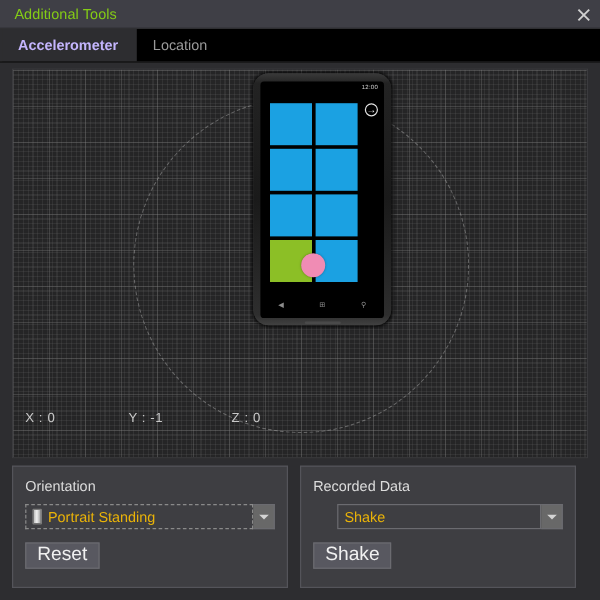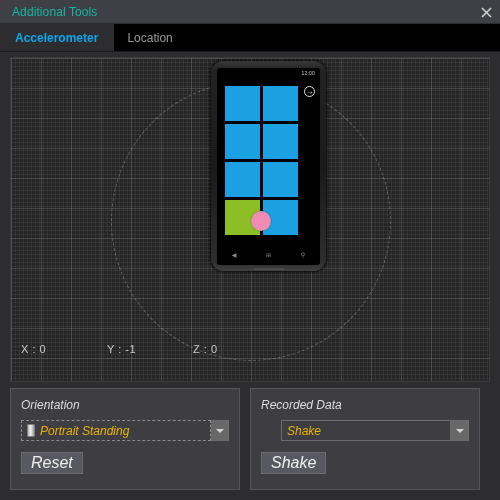--- a/index.html
+++ b/index.html
@@ -22,21 +22,21 @@
     position: relative;
     height: 24px;
     background: #3f3f46;
     border-bottom: 1px solid #2d2d30;
     display: flex; align-items: center;
     flex: 0 0 24px;
   }
   .titlebar-text {
     margin-left: 12px;
     font-size: 12px;
-    color: #14b8a6;
+    color: #84cc16;
     letter-spacing: 0.1px;
     line-height: 1;
   }
   .titlebar-close {
     position: absolute;
     right: 4px; top: 2px;
     width: 20px; height: 20px;
     display: flex; align-items: center; justify-content: center;
     color: #d0d0d0;
     font-size: 13px;
@@ -56,21 +56,21 @@
   .tab {
     display: flex; align-items: center;
     padding: 0 16px 0 13px;
     font-size: 12px;
     color: #9a9a9a;
     cursor: pointer;
     user-select: none;
   }
   .tab.active {
     background: #2d2d30;
-    color: #0ea5e9;
+    color: #c4b5fd;
     font-weight: bold;
     border-left: 2px solid #2d2d30;
   }
 
   
   .canvas-wrap {
     flex: 0 0 330px;
     padding: 5px 10px 0 10px;
     position: relative;
   }
@@ -184,21 +184,20 @@
     letter-spacing: .5px;
   }
   .readout span { width: 86px; }
 
   
   .groups {
     flex: 1 1 auto;
     display: flex;
     gap: 10px;
     padding: 6px 20px 10px 10px;
-    font-style: italic;
   }
   .group {
     flex: 1 1 0;
     background: #3e3e42;
     border: 1px solid #54545a;
     padding: 9px 10px 10px 10px;
     position: relative;
   }
   .group-title {
     font-size: 12px;

